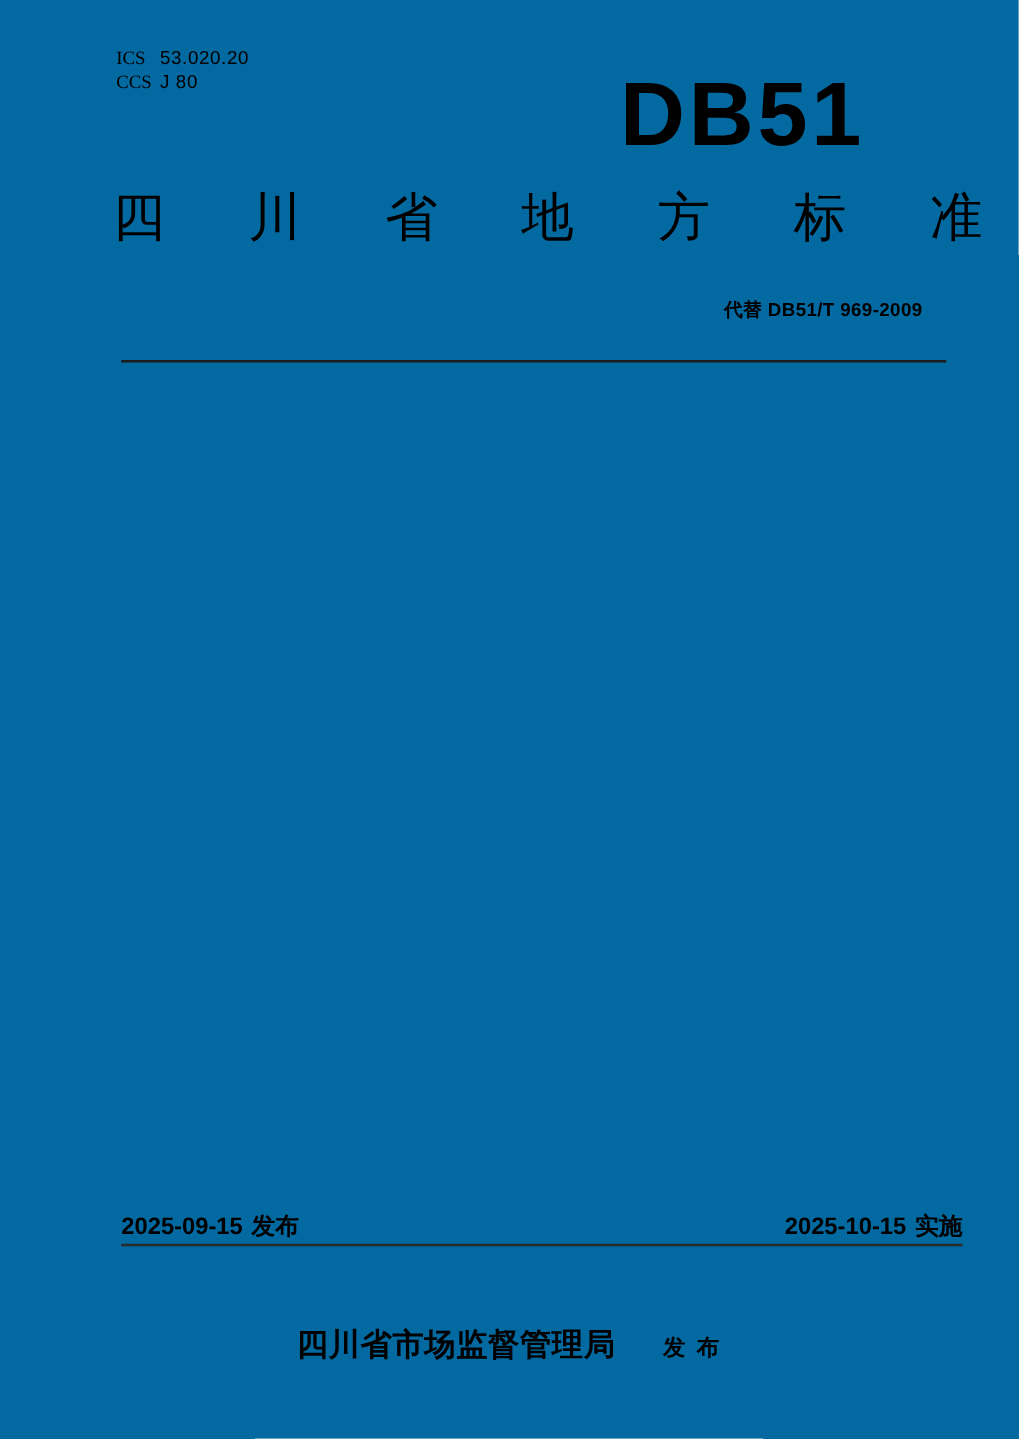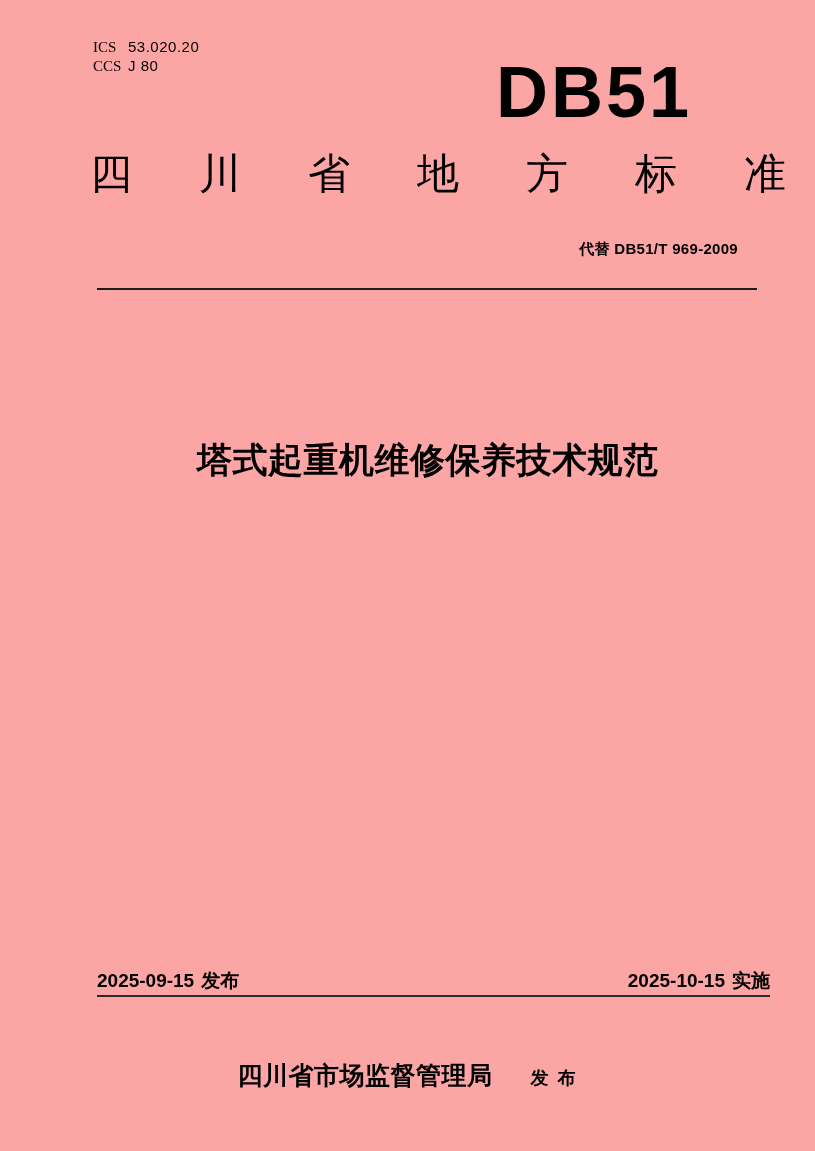--- a/index.html
+++ b/index.html
@@ -4,21 +4,21 @@
 <style>
   html, body {
     margin: 0;
     padding: 0;
     background: #ffffff;
   }
   .page {
     position: relative;
     width: 815px;
     height: 1151px;
-    background: #fca5a5;
+    background: #0369a1;
     color: #000000;
     font-family: "Liberation Sans", sans-serif;
     overflow: hidden;
   }
 
   
   .code-block {
     position: absolute;
     left: 93px;
     top: 37px;
@@ -177,21 +177,20 @@
   <div class="db51-logo">DB51</div>
 
   <div class="standard-type">四川省地方标准</div>
 
   <div class="number-block">
     <div class="replaces-note">代替 DB51/T 969-2009</div>
   </div>
 
   <div class="rule-top"></div>
 
-  <div class="doc-title">塔式起重机维修保养技术规范</div>
 
   <div class="dates-row">
     <div>
       <span>2025-09-15</span><span class="date-label">发布</span>
     </div>
     <div>
       <span>2025-10-15</span><span class="date-label">实施</span>
     </div>
   </div>
 

